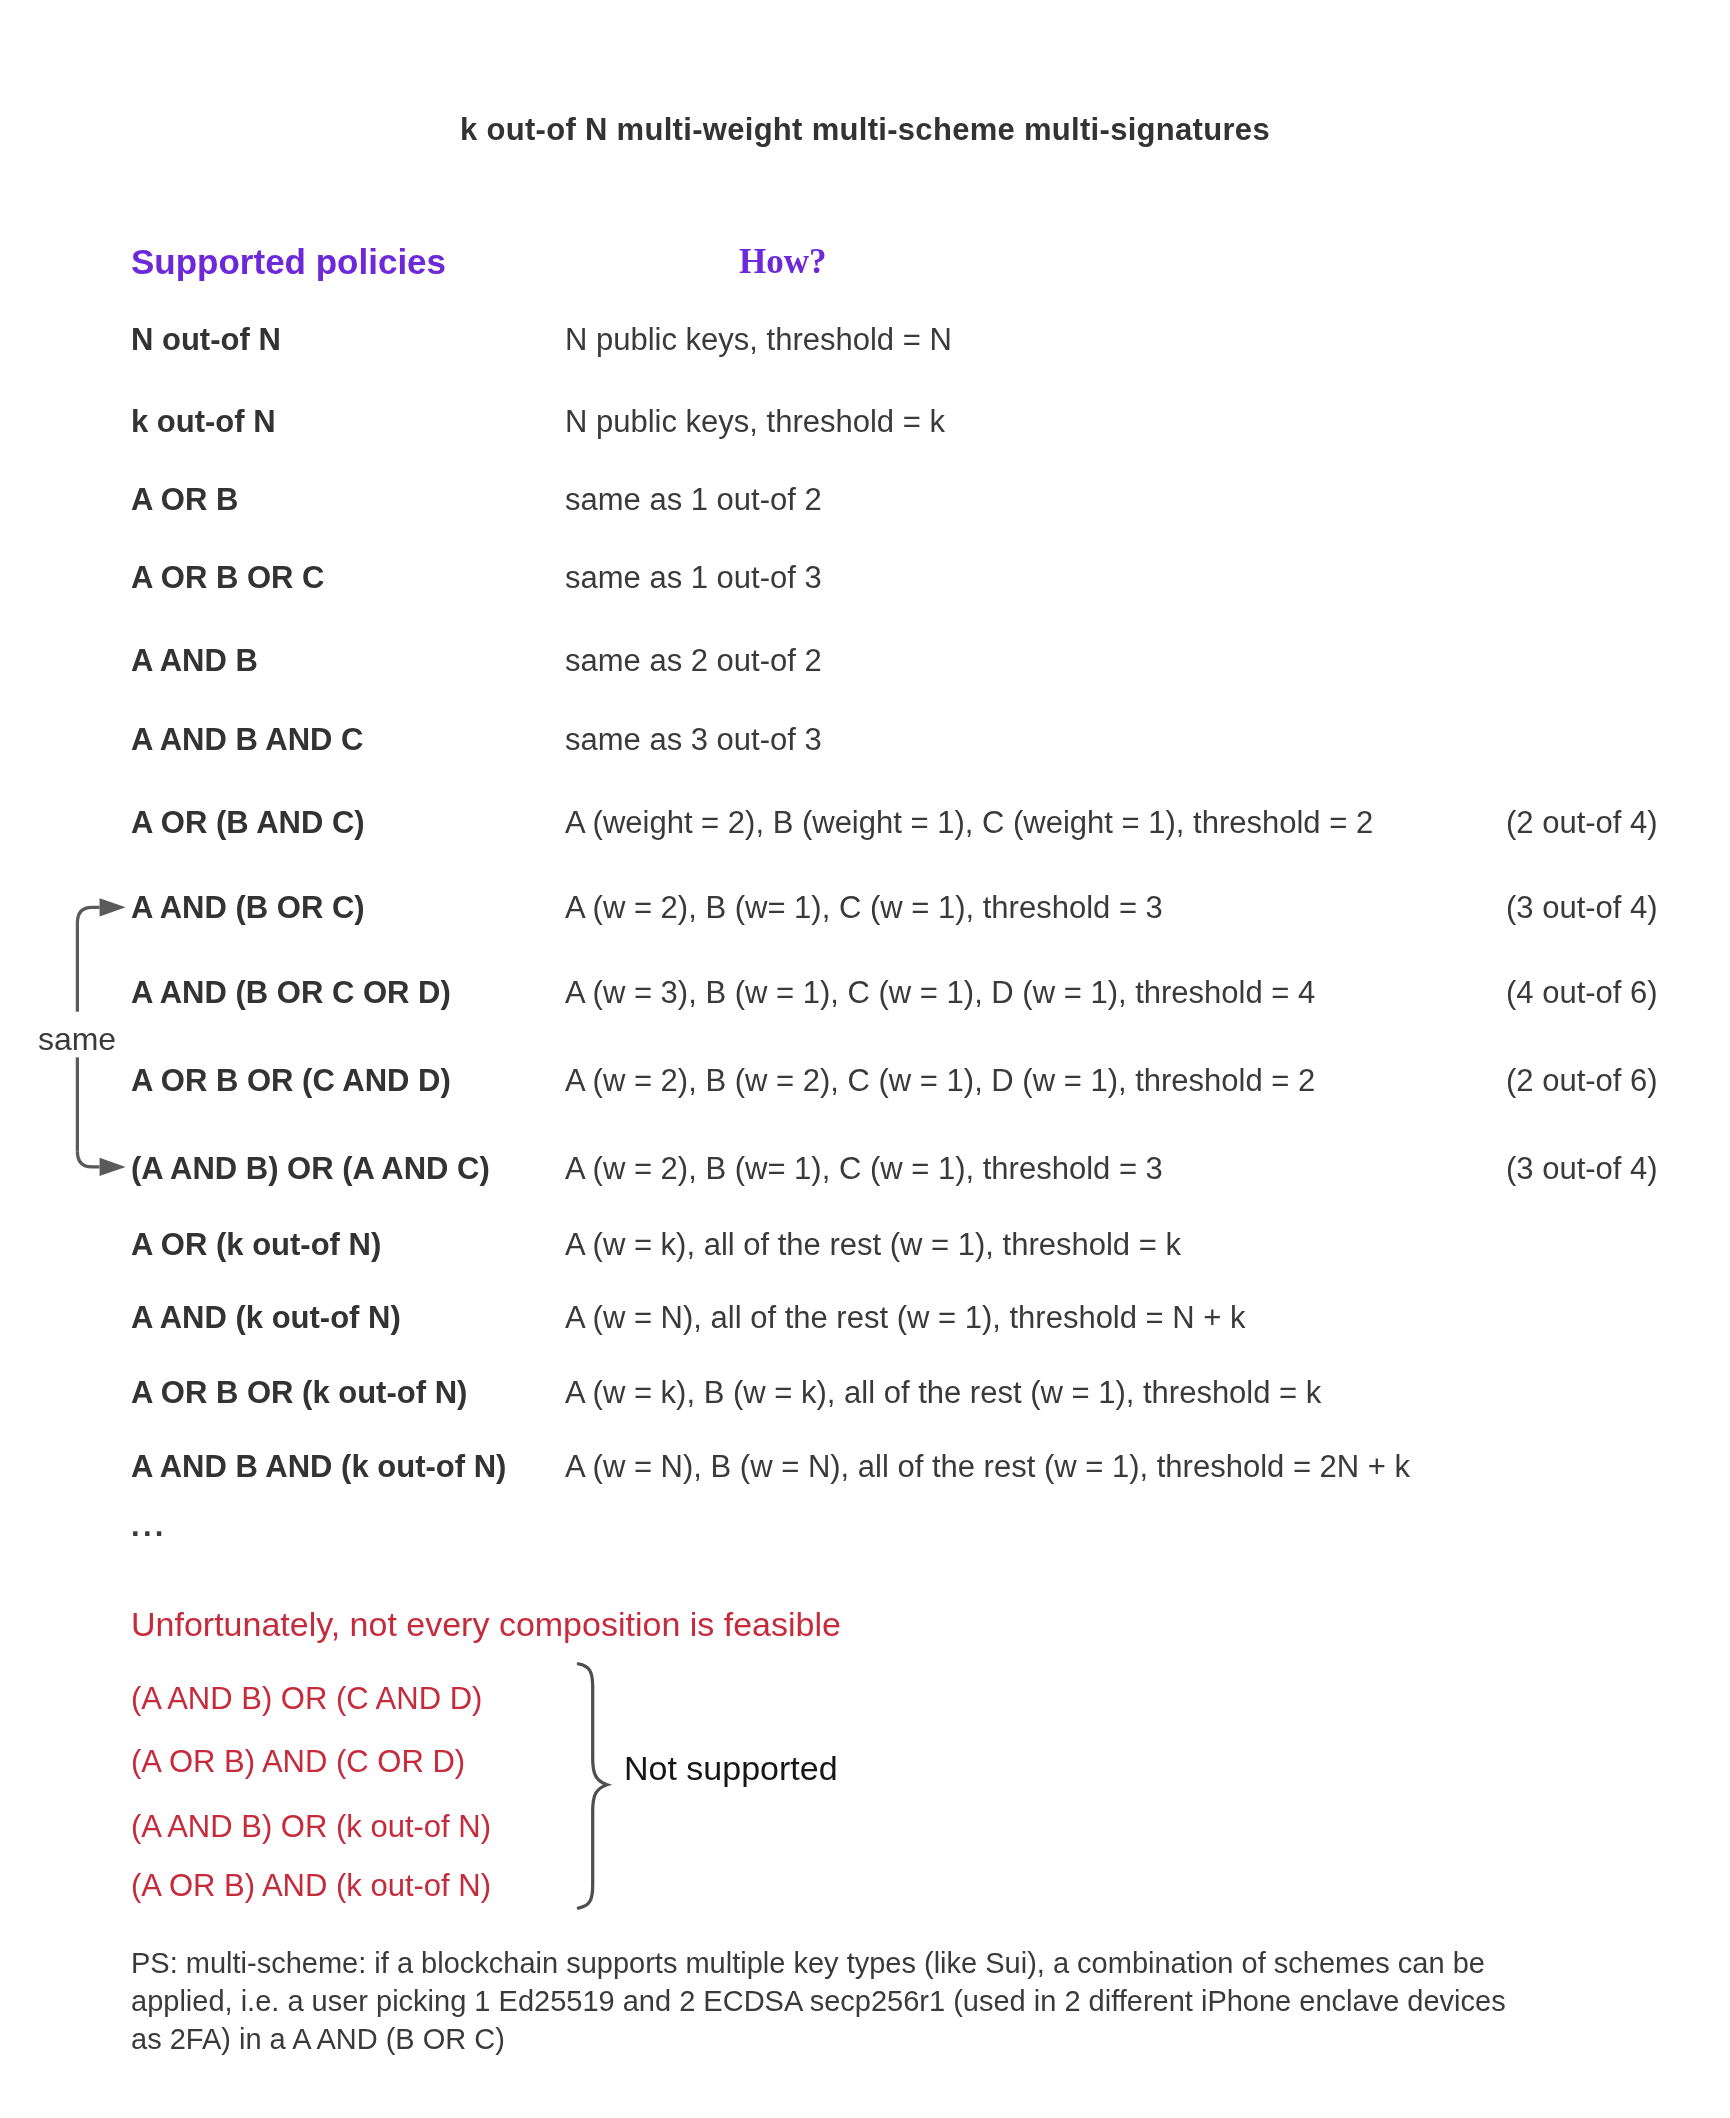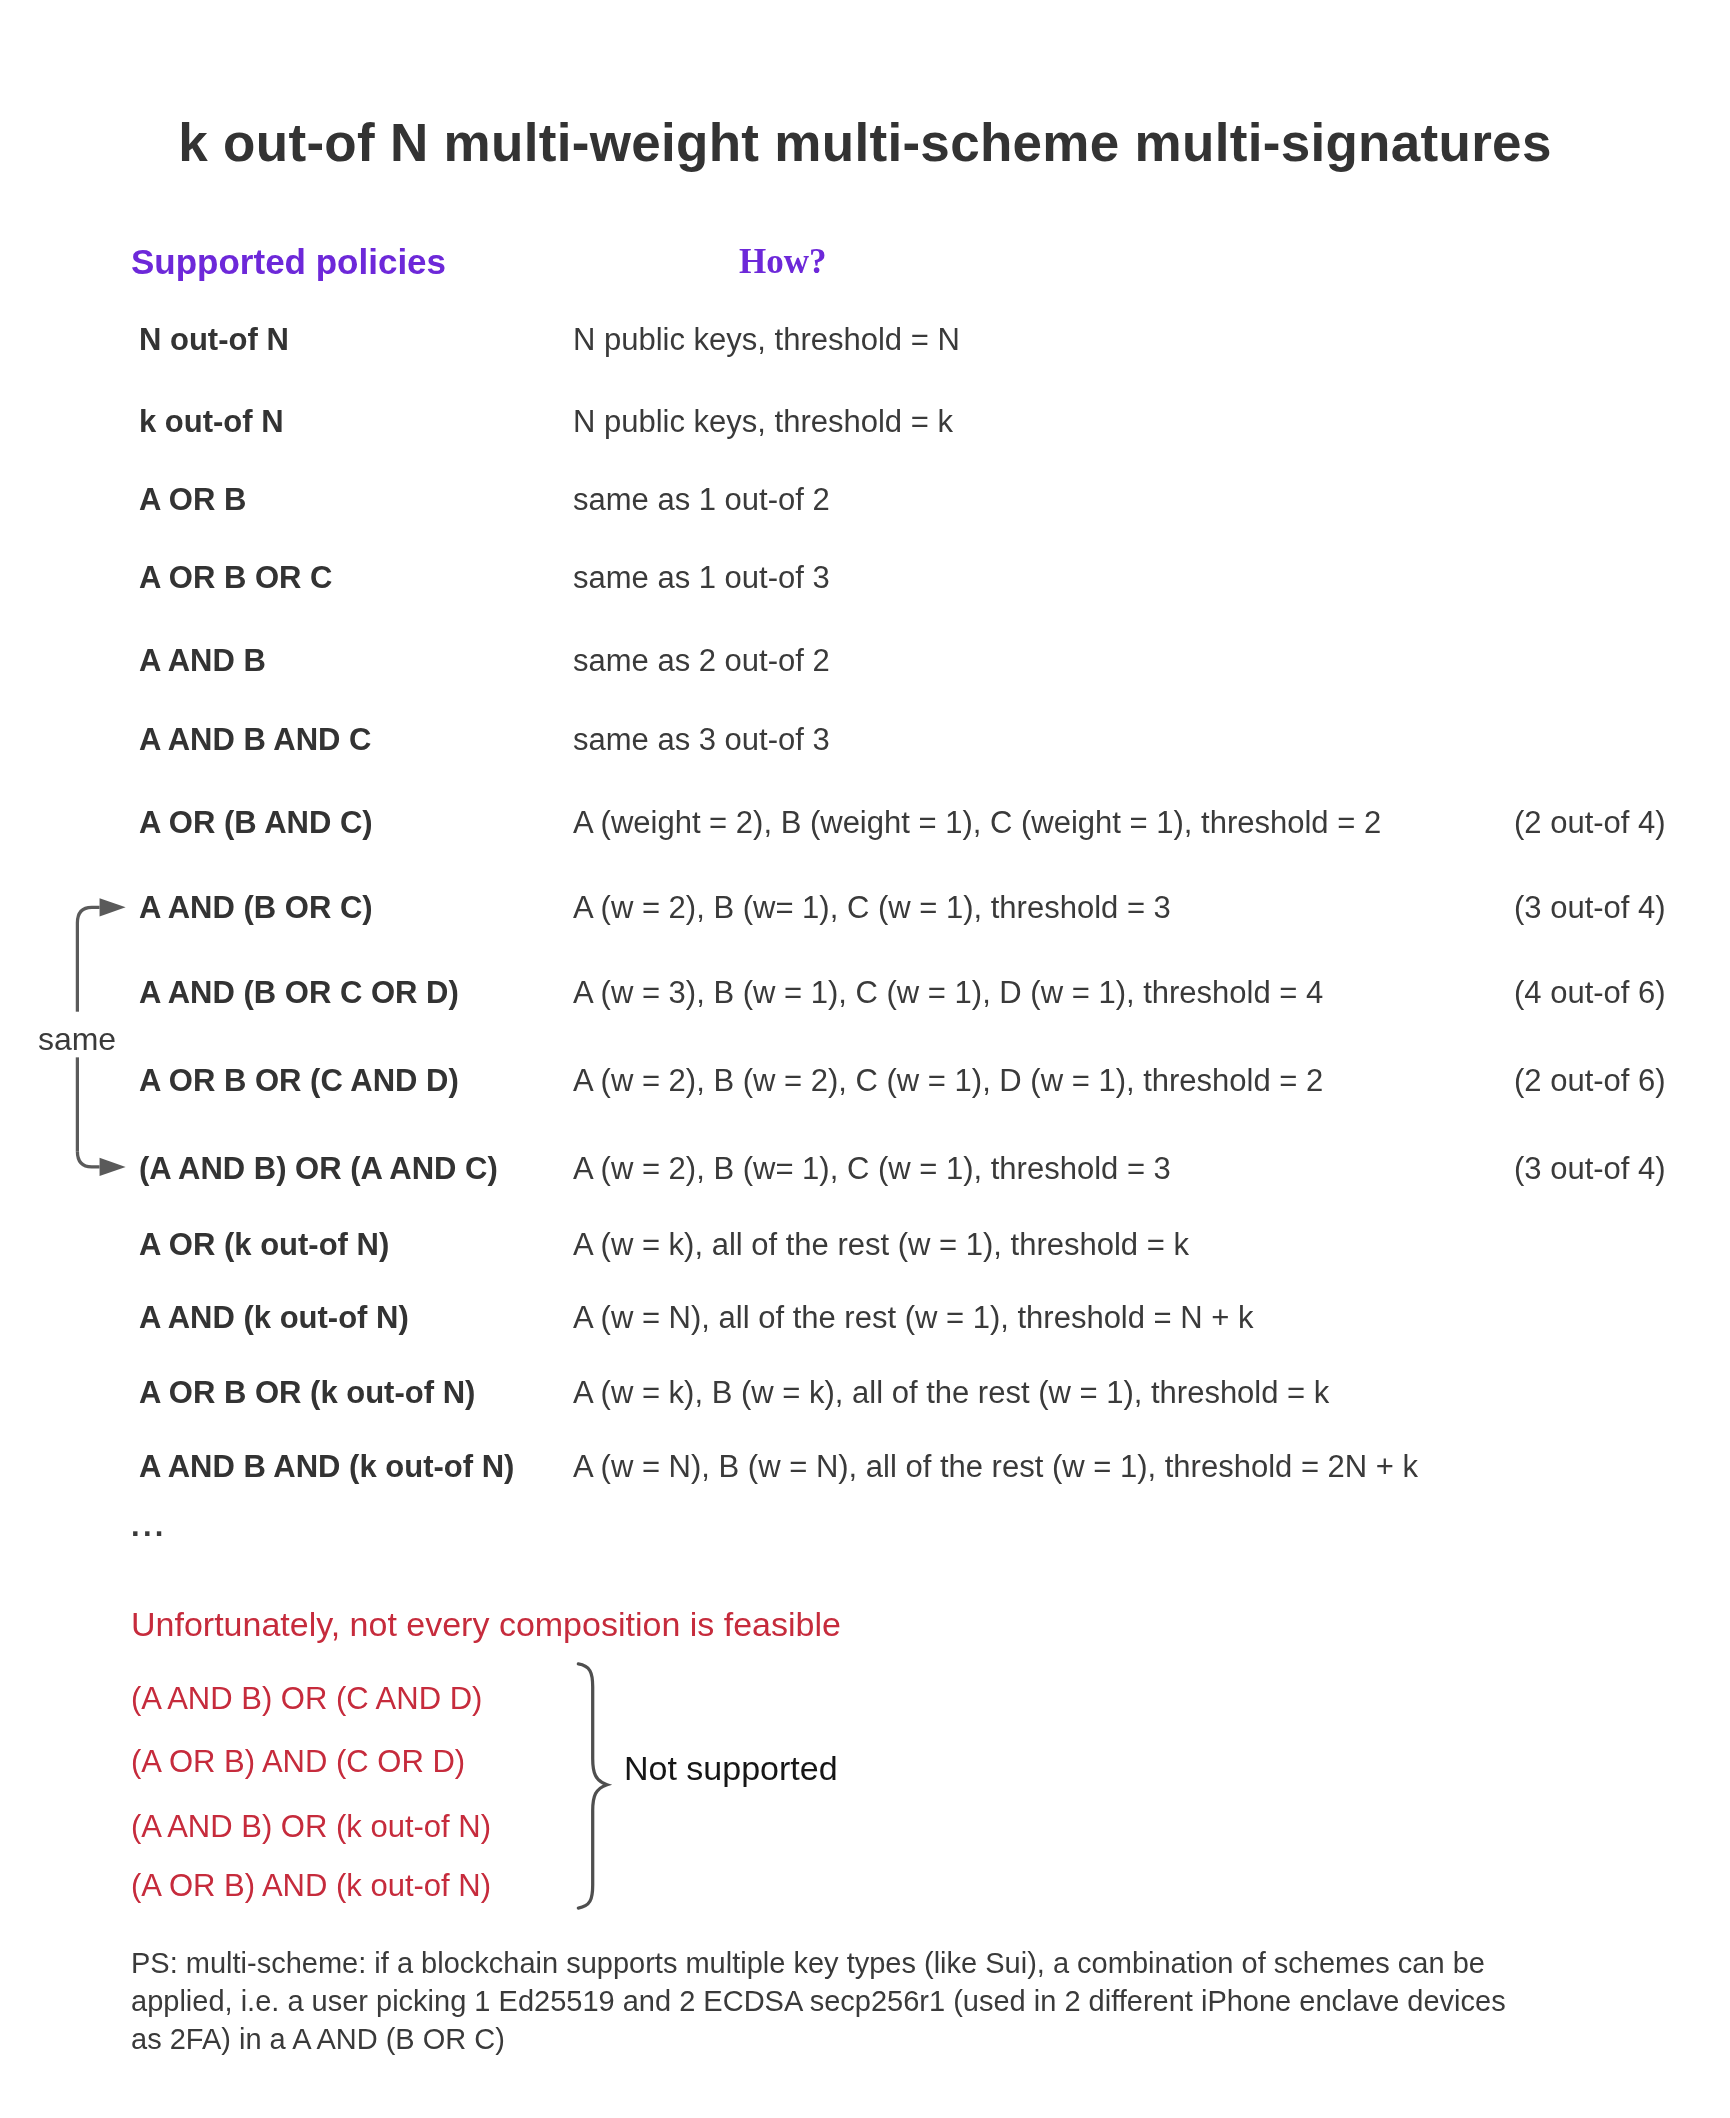--- a/index.html
+++ b/index.html
@@ -9,37 +9,36 @@
     height:2119px;
     background:#ffffff;
     font-family:"Liberation Sans","DejaVu Sans",sans-serif;
     color:#3a3a3a;
     overflow:hidden;
   }
   .title{
     position:absolute;
     left:0; top:112px; width:1730px;
     text-align:center;
-    font-size:53px; font-weight:bold; color:#333333;
+    font-size:31px; font-weight:bold; color:#333333;
     letter-spacing:0.3px;
   }
   .col-head{
     position:absolute;
     font-size:35px; font-weight:bold; color:#6d28d9;
     line-height:39px; white-space:nowrap;
   }
   .head-policies{ left:131px; top:242px; }
   .head-how{ left:739px; top:242px;font-family:Liberation Serif, serif; }
 
   .row{
     position:absolute;
     left:131px; width:1571px;
     line-height:39px; font-size:31px;
     white-space:nowrap;
-    margin-left:8px;
   }
   .row .policy{
     display:inline-block;
     width:434px;
     font-weight:bold; color:#333333; font-size:31px;
     vertical-align:top;
   }
   .row .how{ color:#3a3a3a; }
   .row .note{
     position:absolute;

